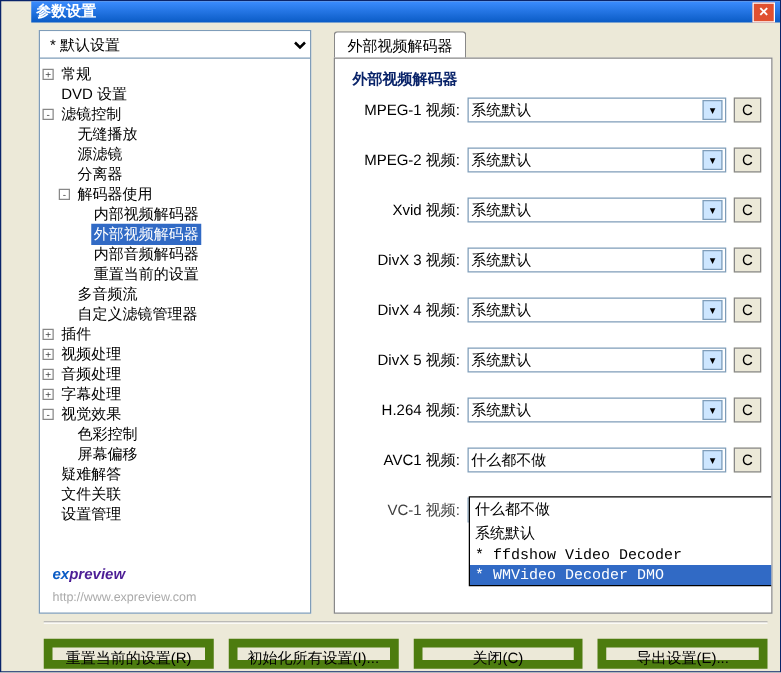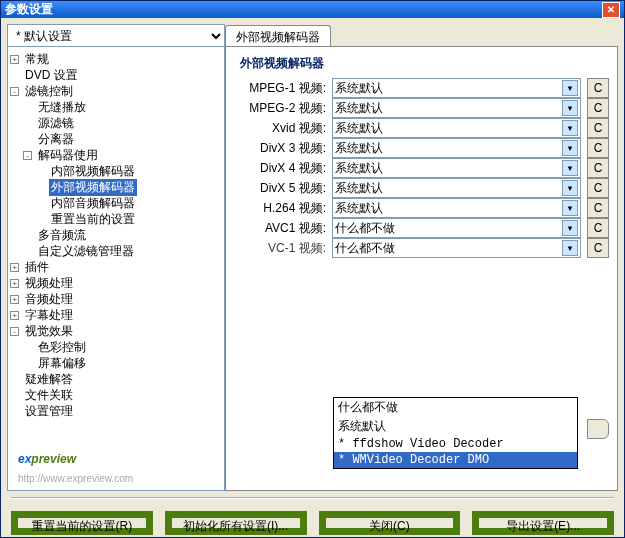--- a/index.html
+++ b/index.html
@@ -1,41 +1,41 @@
 <!DOCTYPE html>
 <html><head>
 <meta charset="utf-8">
 <style>
 * { margin: 0; padding: 0; box-sizing: border-box; font-family: "SimSun", "宋体", sans-serif; font-size: 12px; }
 body { background: #ece9d8; width: 625px; height: 538px; overflow: hidden; }
-.window { width: 625px; height: 538px; border: 1px solid #0a246a; background: #ece9d8; display: flex; flex-direction: column; }
+.window { width: 625px; height: 538px; border: 1px solid #0a246a; background: #ece9d8; display: flex; flex-direction: column; padding-left: 24px; }
 .titlebar { background: linear-gradient(to bottom, #3b8cff, #0a5bc5); height: 22px; display: flex; align-items: center; padding: 0 4px; color: #fff; font-weight: bold; justify-content: space-between; }
 .close-btn { width: 18px; height: 16px; background: #e05030; color: #fff; border: 1px solid #fff; display: flex; align-items: center; justify-content: center; font-size: 10px; cursor: pointer; font-weight: bold; }
 .content { flex: 1; padding: 6px; display: flex; flex-direction: column; gap: 6px; }
-.upper { flex: 1; display: flex; gap: 0; }
+.upper { flex: 1; display: flex; gap: 18px; }
 .left-pane { width: 218px; display: flex; flex-direction: column; border: 1px solid #7f9db9; background: #fff; }
 .preset-select { height: 22px; border: none; border-bottom: 1px solid #7f9db9; width: 100%; padding: 0 4px; background: #fff; }
 .tree { flex: 1; overflow: auto; padding: 4px 2px; }
 .tree-node { display: flex; align-items: center; height: 16px; cursor: pointer; white-space: nowrap; }
 .tree-box { width: 9px; height: 9px; border: 1px solid #888; margin-right: 4px; font-size: 8px; line-height: 7px; text-align: center; color: #444; flex-shrink: 0; }
 .tree-vline { width: 13px; text-align: center; color: #888; flex-shrink: 0; }
 .tree-label { padding: 0 2px; }
 .tree-label.sel { background: #316ac5; color: #fff; }
 .logo-area { padding: 20px 10px 6px 10px; color: #999; }
 .logo-text { font-size: 22px; font-family: Arial; font-style: italic; font-weight: bold; }
 .logo-text .ex { color: #0a5bc5; }
-.logo-text .pr { color: #4d7c0f; }
+.logo-text .pr { color: #4c1d95; }
 .logo-url { color: #aaa; font-family: Arial; margin-top: 4px; font-size: 10px; }
 .right-pane { flex: 1; display: flex; flex-direction: column; }
 .tabbar { height: 22px; display: flex; }
 .tab { border: 1px solid #888; border-bottom: none; background: #fff; padding: 3px 10px; border-radius: 3px 3px 0 0; position: relative; top: 1px; }
 .right-panel { flex: 1; border: 1px solid #888; background: #fff; padding: 8px 8px 8px 14px; overflow: hidden; position: relative; }
 .panel-title { color: #0a246a; font-weight: bold; margin-bottom: 6px; }
 .panel-desc { color: #008000; line-height: 1.4; margin-bottom: 24px; }
-.row { display: flex; align-items: center; margin-bottom: 0; gap: 6px; }
+.row { display: flex; align-items: center; margin-bottom: 20px; gap: 6px; }
 .row-label { width: 86px; text-align: right; color: #000; }
 .row-label.hi { color: #404040; }
 .row-select { flex: 1; height: 20px; border: 1px solid #7f9db9; background: #fff; padding: 0 2px; display: flex; align-items: center; justify-content: space-between; }
 .sel-arrow { width: 16px; height: 16px; background: #cde6ff; border: 1px solid #7f9db9; text-align: center; font-size: 9px; line-height: 14px; }
 .c-btn { width: 22px; height: 20px; border: 1px solid #888; background: #ece9d8; text-align: center; line-height: 18px; cursor: pointer; }
 .dropdown-list { position: absolute; border: 1px solid #000; background: #fff; z-index: 10; }
 .dd-item { padding: 1px 4px; font-family: "Courier New", monospace; font-size: 12px; }
 .dd-item.hot { background: #316ac5; color: #fff; }
 .extra-btn { position: absolute; right: 8px; width: 22px; height: 20px; border: 1px solid #888; background: #ece9d8; border-radius: 0 6px 6px 0; }
 .bottom-bar { display: flex; gap: 12px; padding: 2px 4px 4px 4px; }

